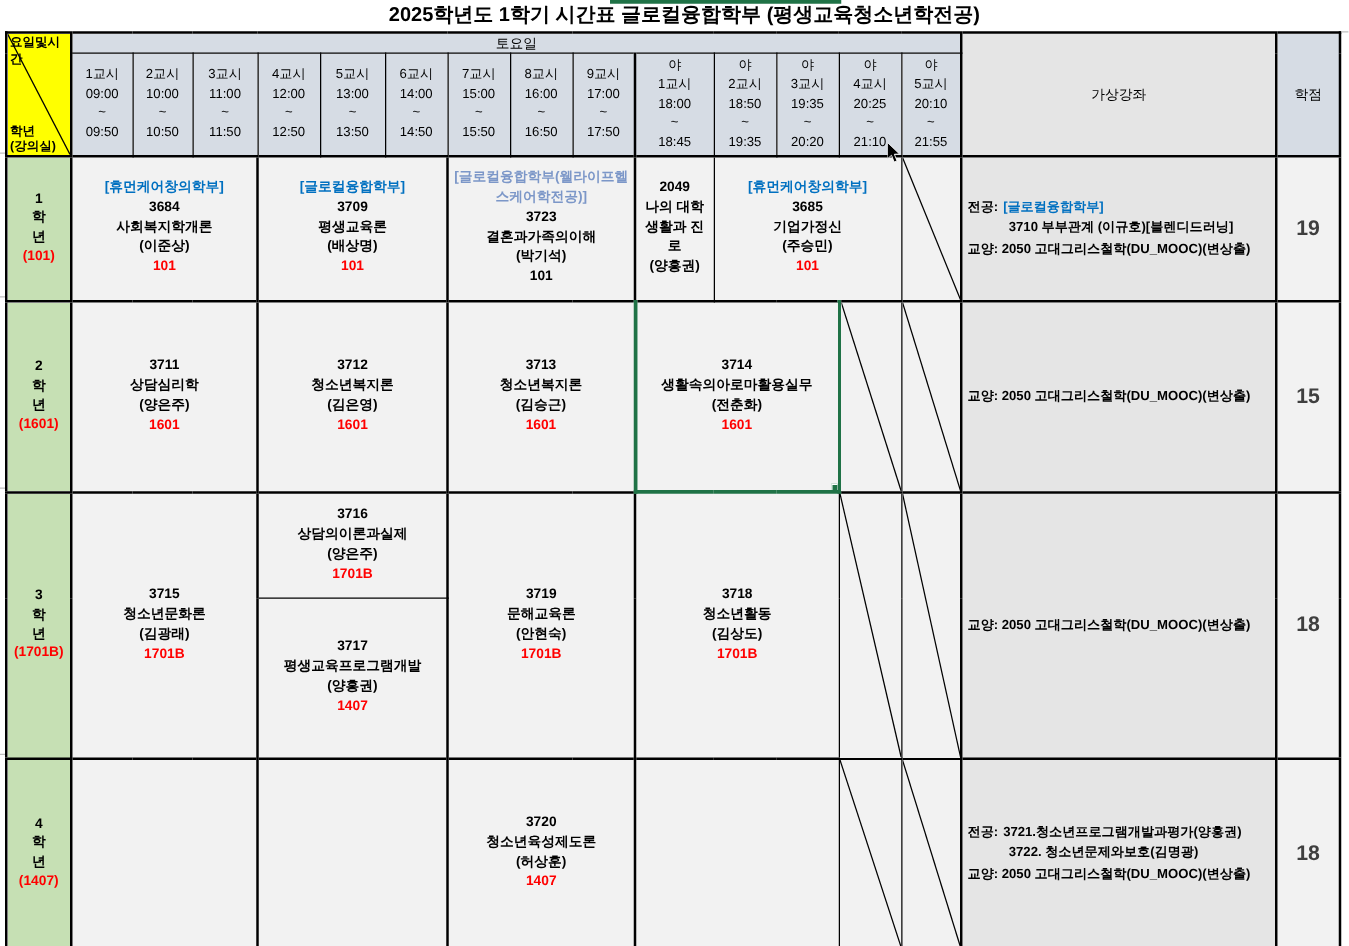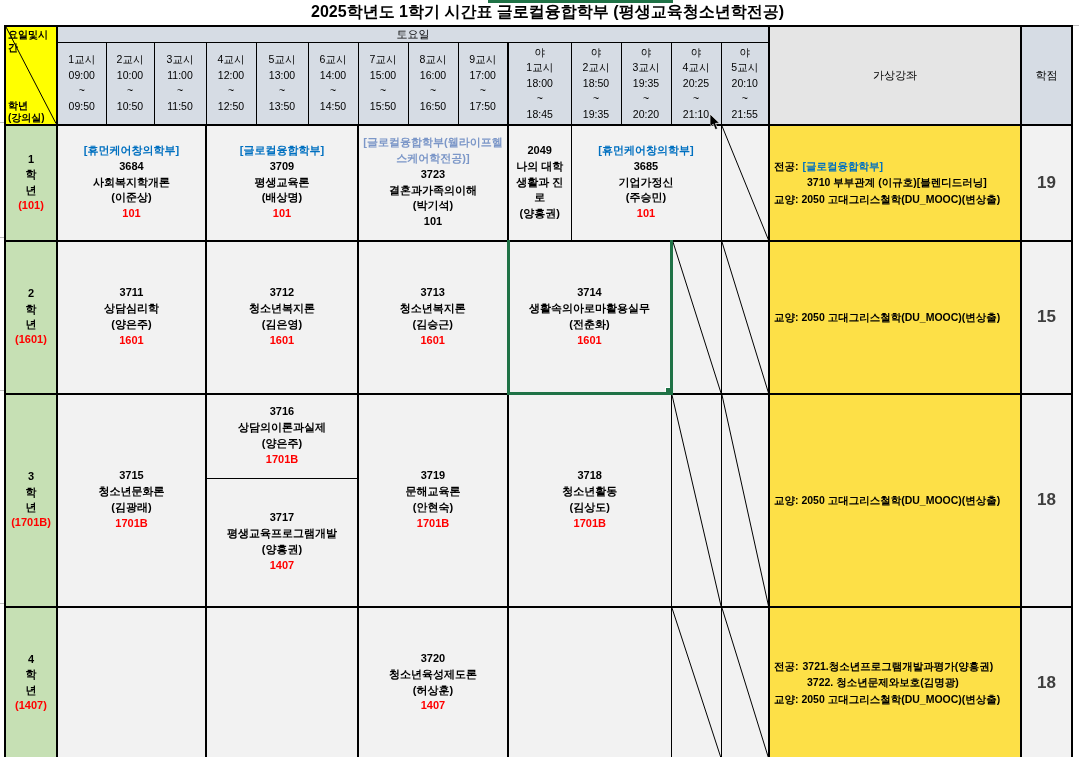--- a/index.html
+++ b/index.html
@@ -23,21 +23,21 @@
   td.corner{background:#FFFF00;position:relative;vertical-align:top;text-align:left;
             font-size:10px;line-height:1.3;padding:1px 0 0 2px;}
   .corner-bottom{position:absolute;left:2px;bottom:-1px;line-height:1.25;}
   td.grade{background:#C6E0B4;text-align:center;vertical-align:middle;font-size:11px;line-height:1.4;}
   td.data{background:#F2F2F2;text-align:center;vertical-align:middle;font-size:11px;line-height:1.45;}
   td.data div{margin:0 2px;}
   .dept{color:#0070C0;}
   .dept.muted{color:#7C97C8;}
   .room{color:#FF0000;}
   .room.black{color:#000;}
-  td.vcell{background:#fde047;text-align:left;vertical-align:middle;font-size:10.5px;
+  td.vcell{background:#e5e5e5;text-align:left;vertical-align:middle;font-size:10.5px;
            line-height:1.55;padding-left:4px;white-space:nowrap;}
   .vblue{color:#0070C0;margin-left:4px;}
   .vindent{padding-left:33px;}
   td.credit{background:#F2F2F2;color:#3F3F3F;text-align:center;vertical-align:middle;font-size:17px;}
   td.diag{background:#F2F2F2;position:relative;}
   svg.dline{position:absolute;left:0;top:0;width:100%;height:100%;display:block;}
   td.selected{border:3px solid #1F7246;position:relative;}
   .handle{position:absolute;right:-4px;bottom:-4px;width:7px;height:7px;background:#1F7246;
           border:1px solid #fff;}
   .topbar{position:absolute;left:488px;top:0;width:185px;height:3px;background:#1F7246;}

